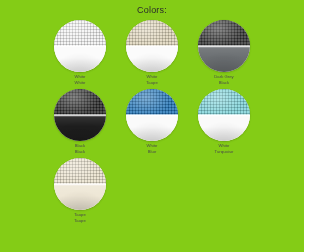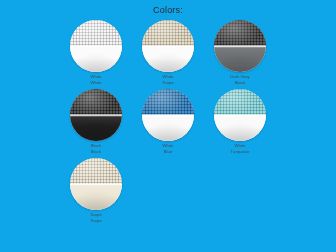--- a/index.html
+++ b/index.html
@@ -10,23 +10,23 @@
   body {
     width: 336px;
     height: 252px;
     background: #ffffff;
     font-family: "Liberation Sans", sans-serif;
     overflow: hidden;
   }
 
   .page {
     position: relative;
-    width: 336px;
+    width: 304px;
     height: 252px;
-    background: #0ea5e9;
+    background: #84cc16;
     box-sizing: border-box;
   }
 
   .page-title {
     text-align: center;
     font-size: 9px;
     color: #2b2b2b;
     font-family: "Liberation Sans", sans-serif;
     letter-spacing: 0.2px;
     padding-top: 4px;

